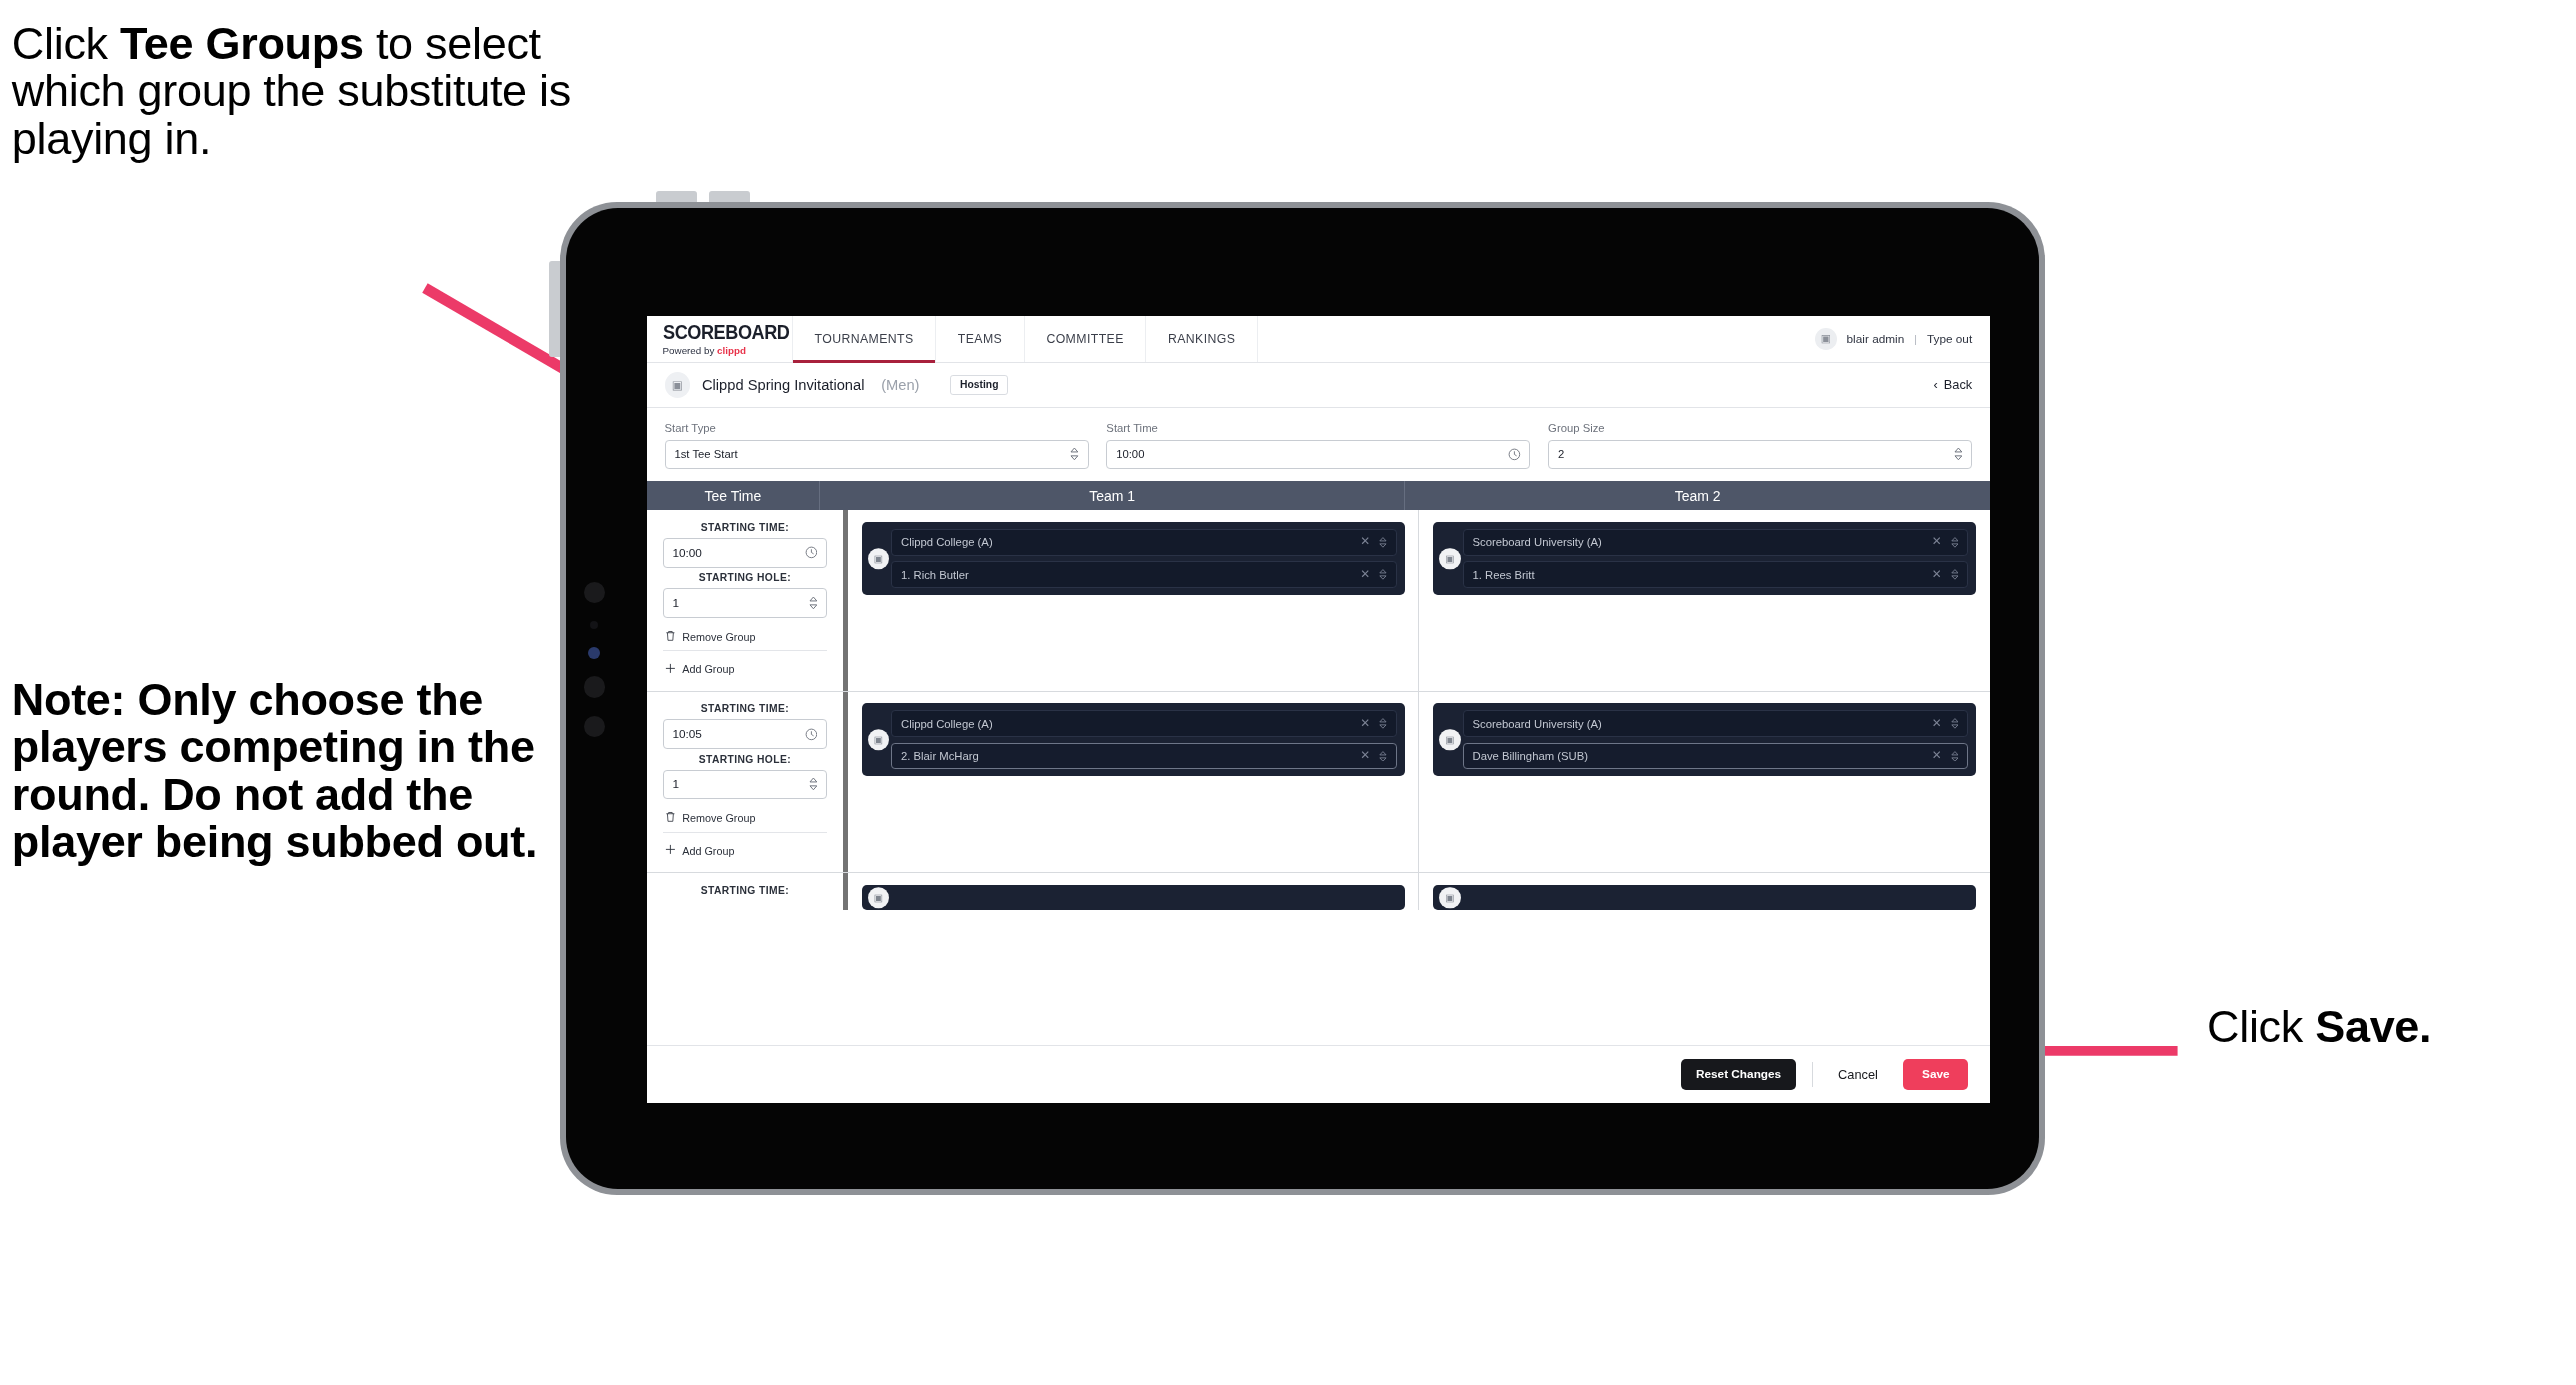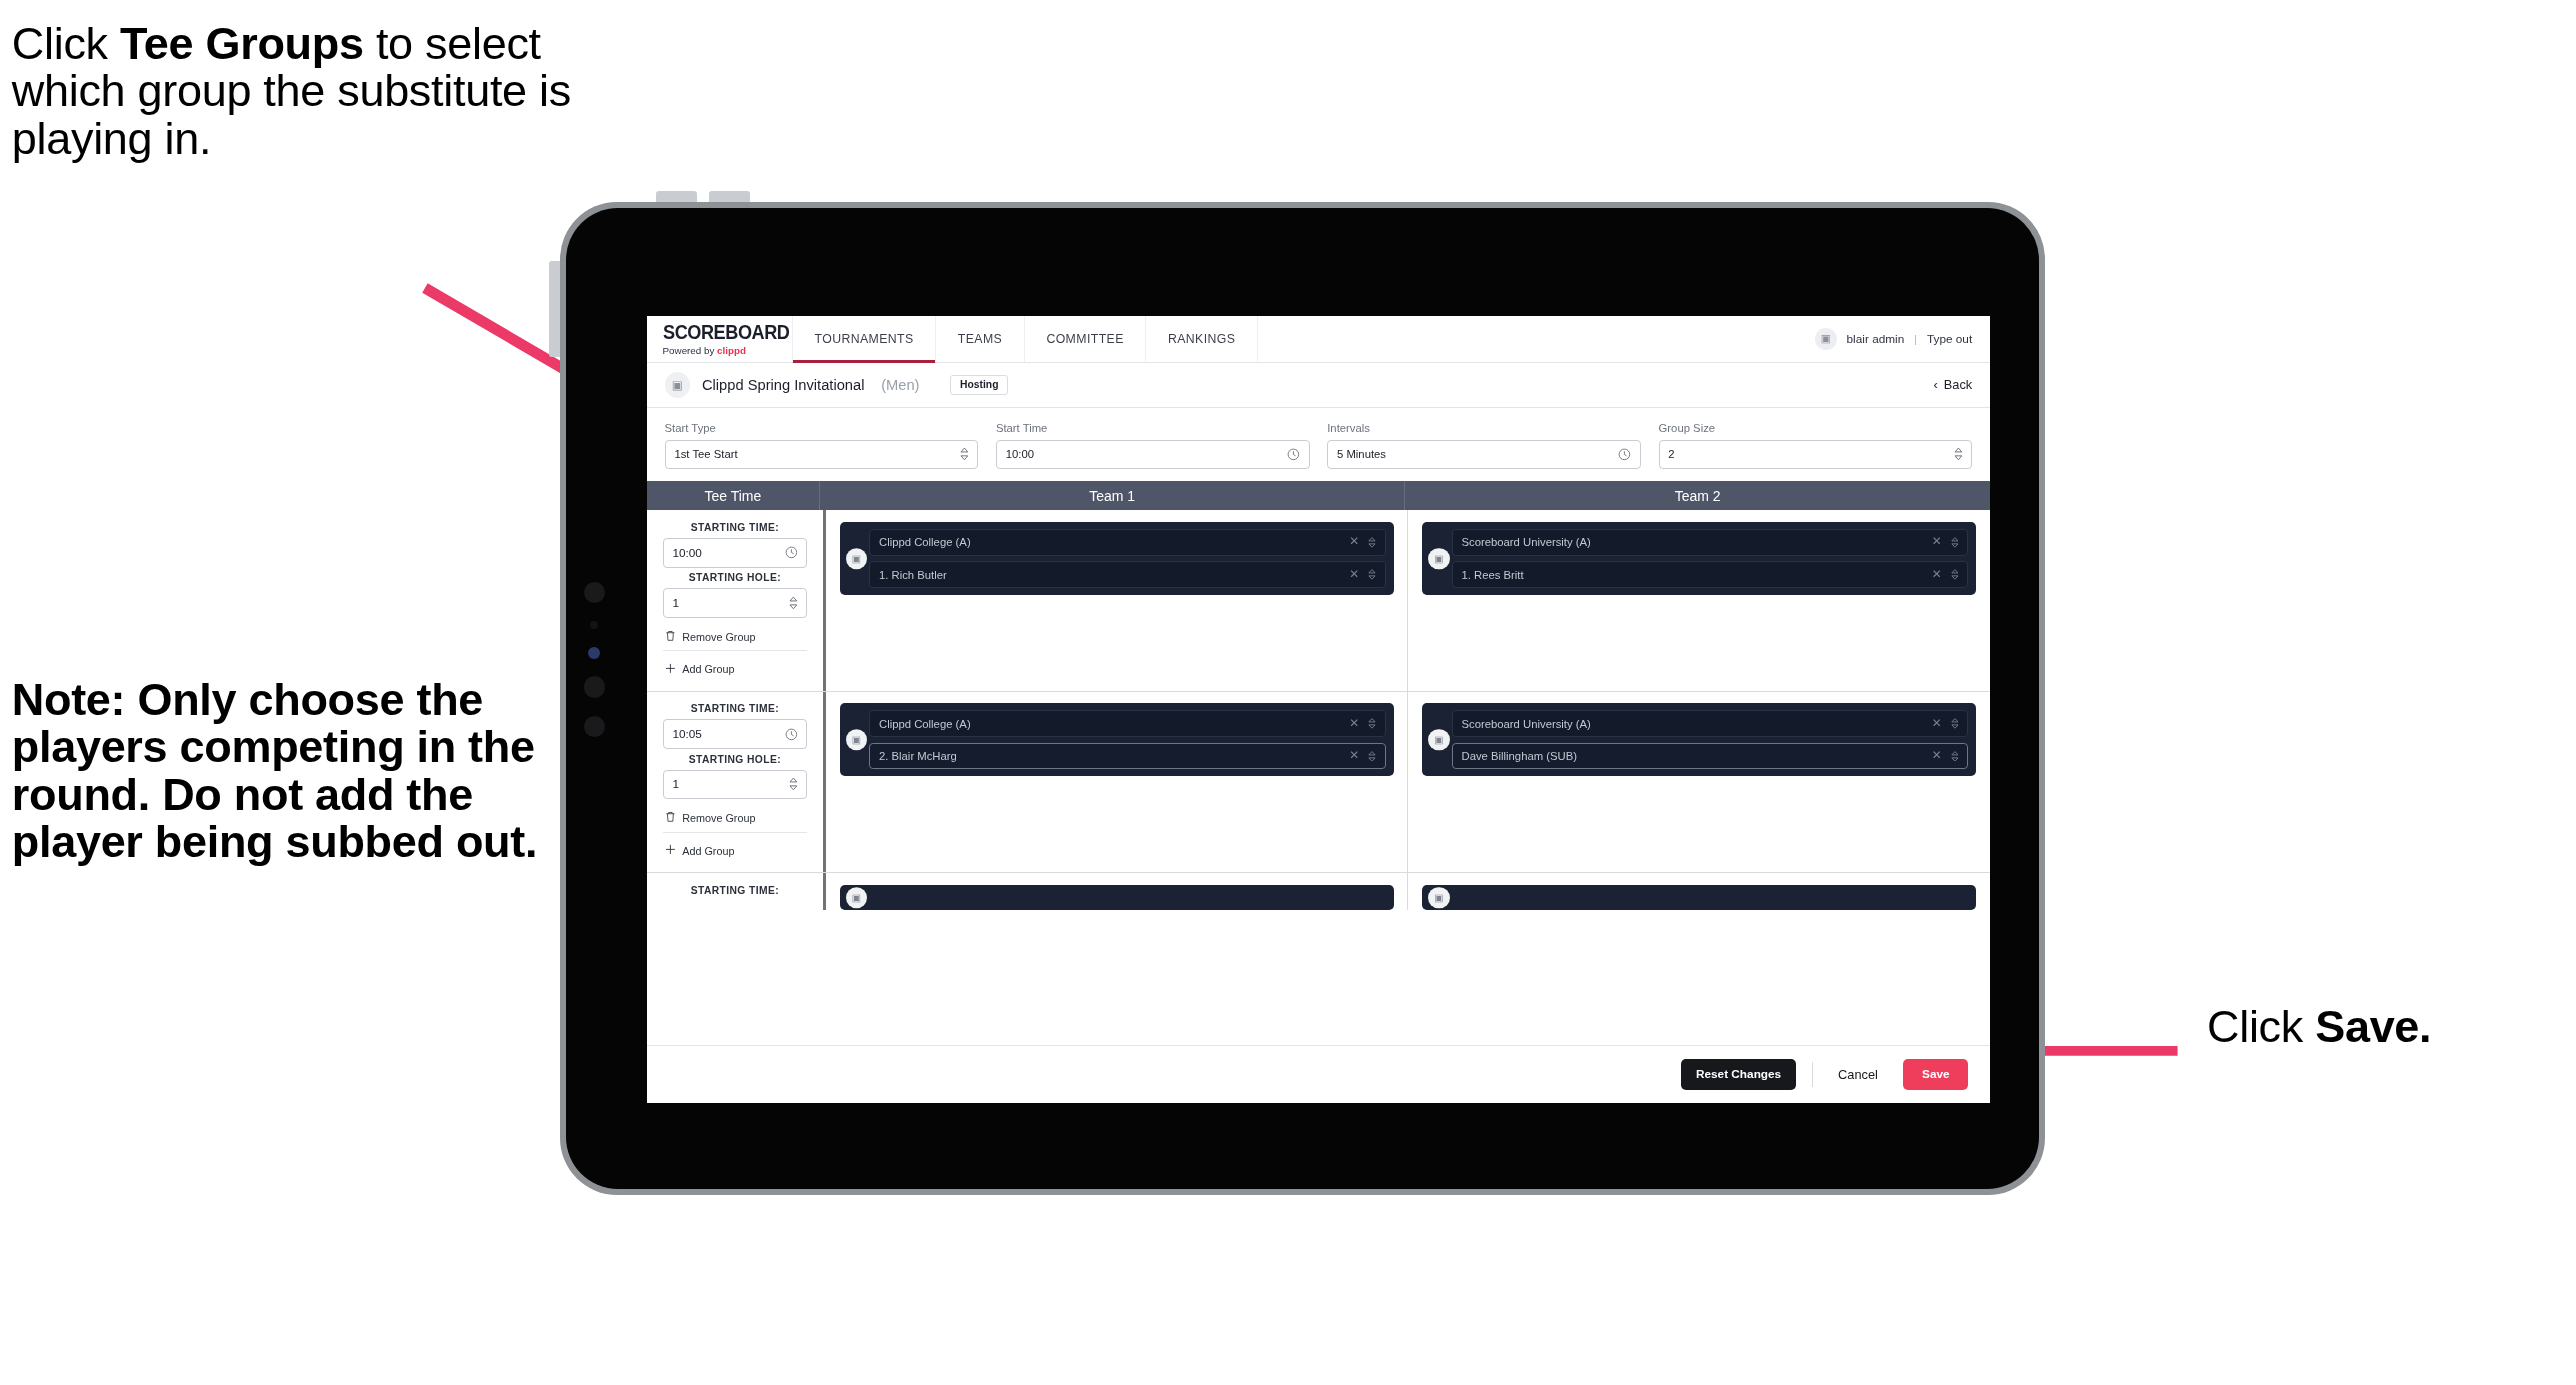--- a/index.html
+++ b/index.html
@@ -142,21 +142,21 @@
   }
   .th { display:flex; align-items:center; justify-content:center; }
   .th.tee  { width: 173px; border-right: 1px solid #666e80; }
   .th.team { flex:1; border-right: 1px solid #666e80; }
   .th.team:last-child { border-right: none; }
 
   .tbl-body { position:relative; height: 592px; overflow:hidden; background:#fff; }
   .grp-row { display:flex; border-bottom: 1px solid #d7dade; align-items:stretch; }
 
   .tee-col {
-    width: 179px; border-right: 3px solid #737373;
+    width: 201px; border-right: 5px solid #737373;
     padding: 11.8px 15.7px 7.9px 15.7px; display:flex; flex-direction:column; gap:4.9px;
   }
   .tee-lab { font-size: 10.3px; font-weight:700; letter-spacing:0.4px; color:#2b303a; text-align:center; }
   .tee-box {
     height: 29.5px; border:1px solid #c8ccd2; border-radius:3.9px; background:#fff;
     display:flex; align-items:center; padding: 0 8.8px; font-size: 11.8px; color:#20242e;
   }
   .tee-box .glyph { margin-left:auto; color:#6d727c; font-size:11.8px; display:flex; }
   .tee-action {
     display:flex; align-items:center; gap:6.9px; font-size: 10.8px; color:#2b303a;
@@ -296,32 +296,20 @@
               <span>10:00</span>
               <span class="glyph">
                 <svg width="12.8" height="12.8" viewBox="0 0 14 14">
                     <circle cx="7" cy="7" r="5.8" fill="none" stroke="#6d727c" stroke-width="1"></circle>
                     <path d="M7 3.6 V7 L9.4 8.6" fill="none" stroke="#6d727c" stroke-width="1"></path>
                   </svg>
               </span>
             </div>
           </div>
           <div class="ctl">
-            <div class="ctl-label">Intervals</div>
-            <div class="ctl-box">
-              <span>5 Minutes</span>
-              <span class="glyph">
-                <svg width="12.8" height="12.8" viewBox="0 0 14 14">
-                    <circle cx="7" cy="7" r="5.8" fill="none" stroke="#6d727c" stroke-width="1"></circle>
-                    <path d="M7 3.6 V7 L9.4 8.6" fill="none" stroke="#6d727c" stroke-width="1"></path>
-                  </svg>
-              </span>
-            </div>
-          </div>
-          <div class="ctl">
             <div class="ctl-label">Group Size</div>
             <div class="ctl-box">
               <span>2</span>
               <span class="glyph">
                 <svg width="8.8" height="13.8" viewBox="0 0 9 14">
                     <path d="M4.5 1 L8 5 H1 Z M4.5 13 L8 9 H1 Z" fill="none" stroke="#6d727c" stroke-width="1"></path>
                   </svg>
               </span>
             </div>
           </div>

